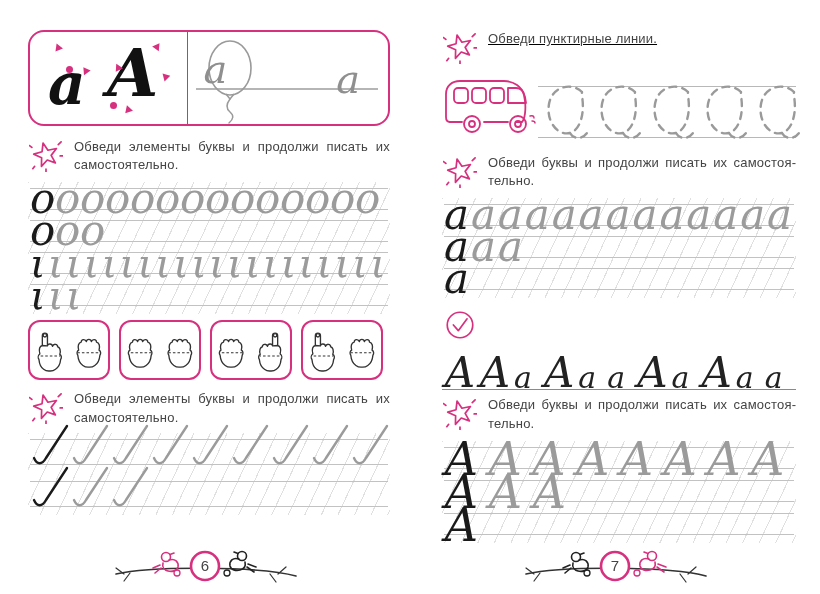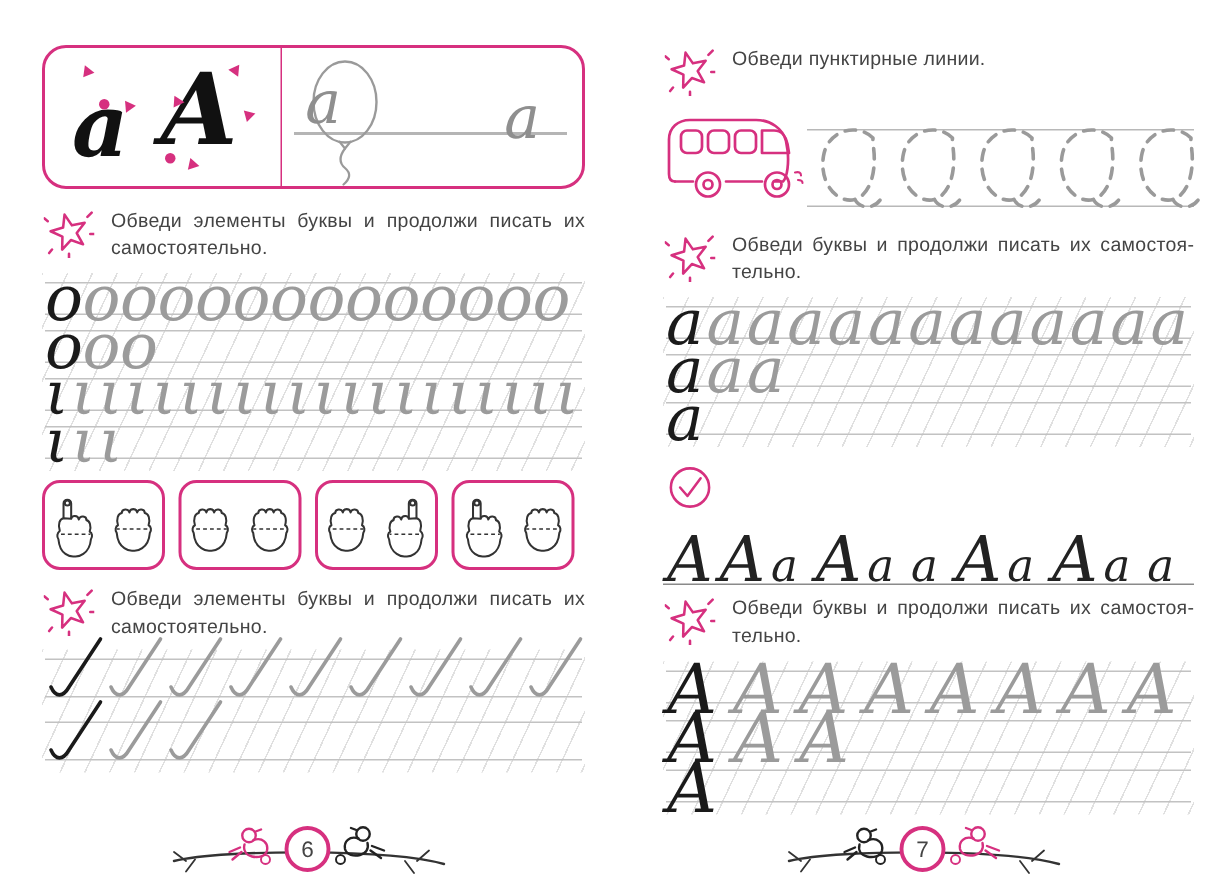--- a/index.html
+++ b/index.html
@@ -326,21 +326,21 @@
           <path d="M138,20 l8,3 M137,23 l7,5"></path>
           <path d="M128,9.5 l-4,-1.5"></path>
         </g>
         <circle cx="117" cy="29" r="3" fill="none" stroke="#222" stroke-width="1.3"></circle>
       </svg>
     </div>
   </div>
 
   <div class="page right">
 
-    <div class="instr" style="margin-top:30px;">
+    <div class="instr" style="margin-top:30px;text-decoration:underline;">
       <span class="icon">
           <svg width="34" height="34">
             <use href="#ic-star"></use>
           </svg>
         </span>
       <p class="txt">Обведи пунктирные линии.</p>
     </div>
 
     <div class="busrow">
       <div class="bus">

